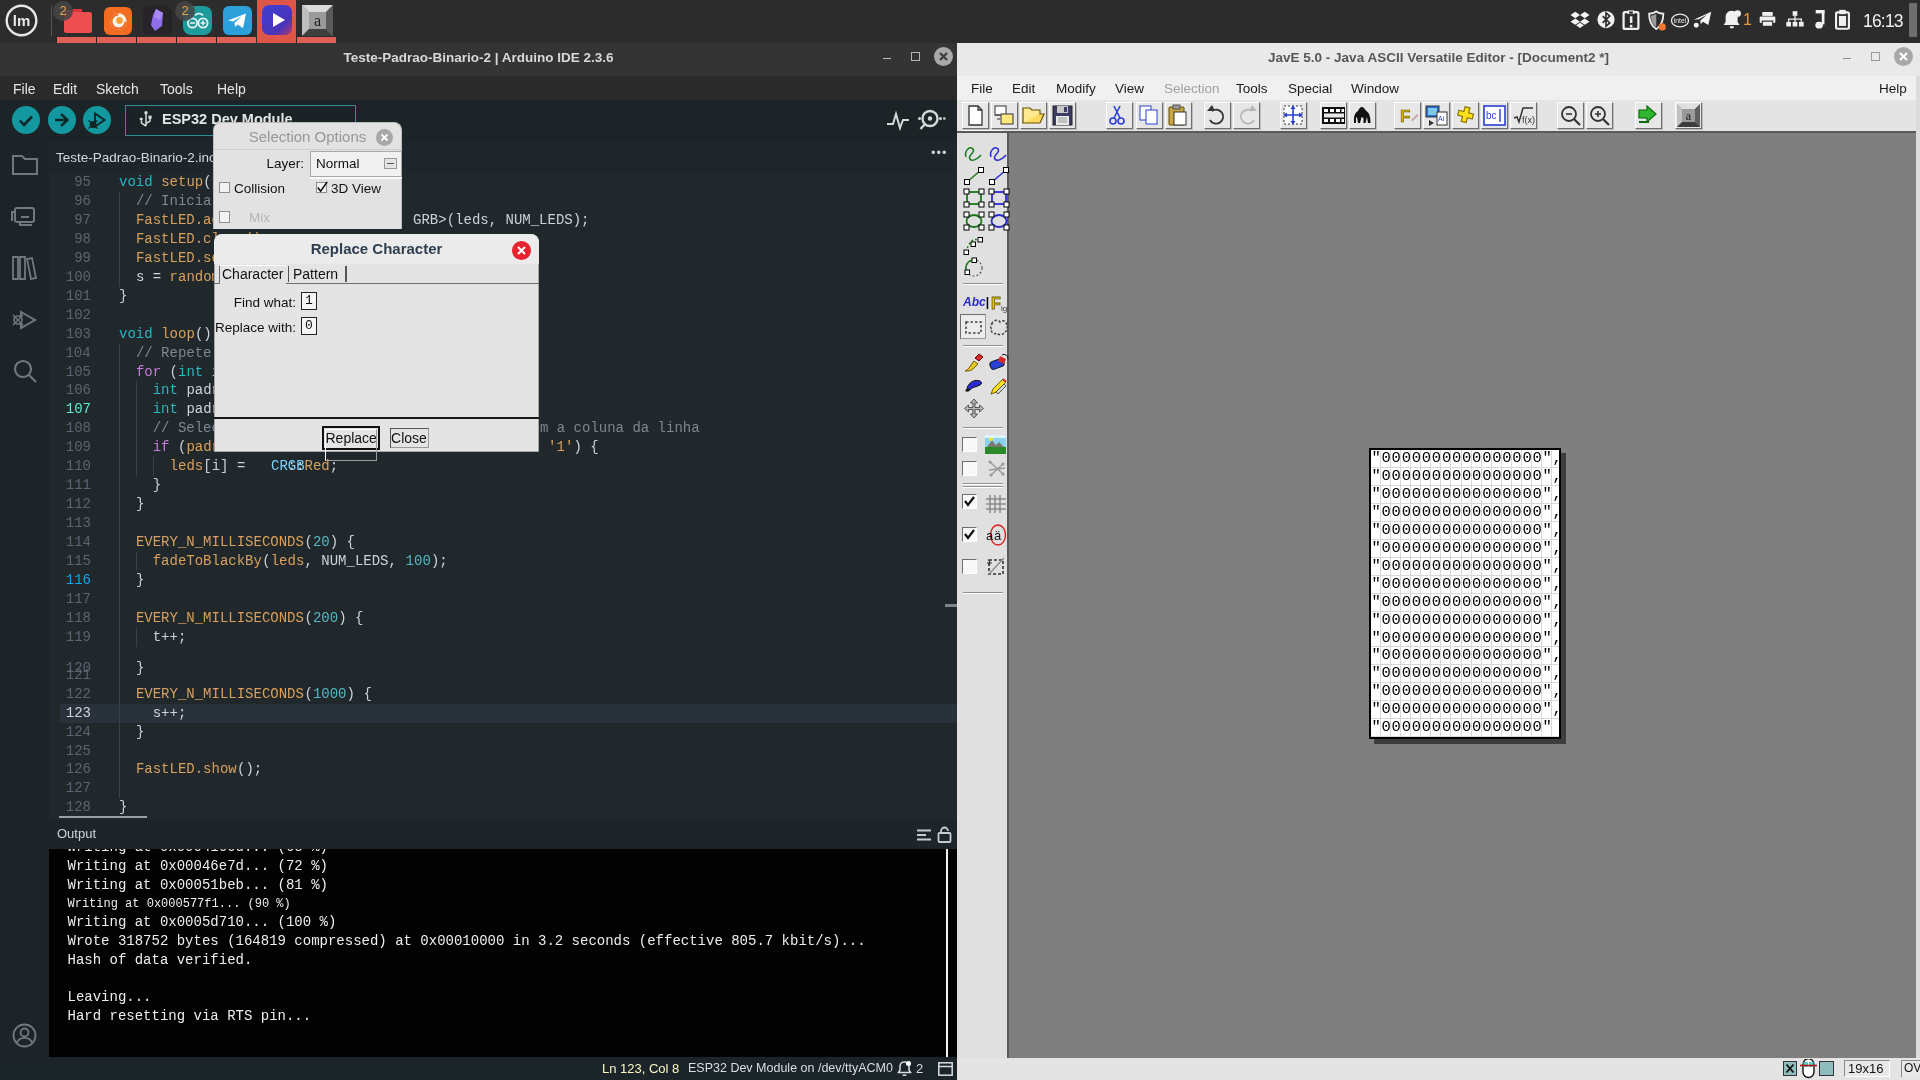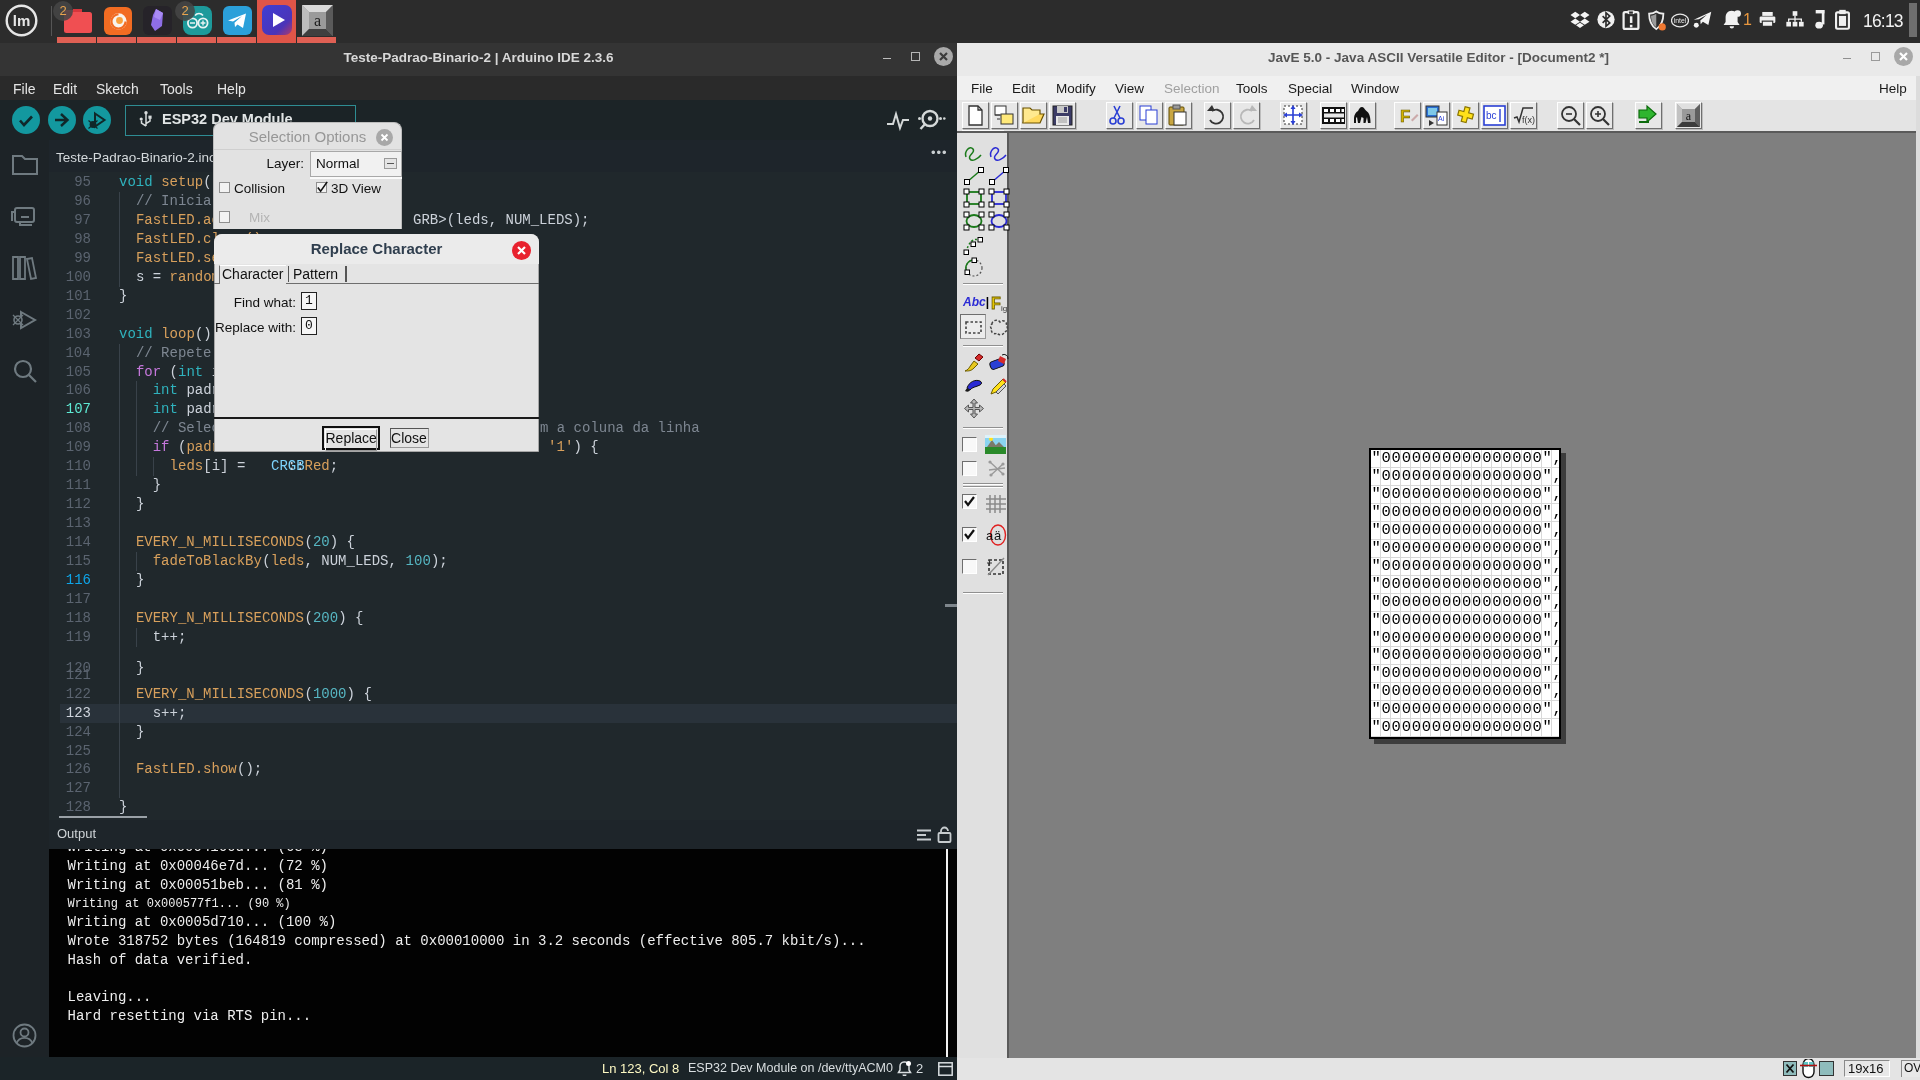--- a/index.html
+++ b/index.html
@@ -782,13 +782,13 @@
 <div class="abs" style="left:222px;top:266px;color:#111;font-size:14px">Character</div>
 <div class="abs" style="left:287.5px;top:266px;width:1.5px;height:16px;background:#555"></div>
 <div class="abs" style="left:293px;top:266px;color:#111;font-size:14px">Pattern</div>
 <div class="abs" style="left:345px;top:266px;width:1.5px;height:16px;background:#555"></div>
 <div class="abs" style="left:196px;top:295px;width:100px;text-align:right;color:#111;font-size:13.5px">Find what:</div>
 <div class="abs mono" style="left:301px;top:292px;width:16px;height:18px;background:#f6f6f6;border:1.5px solid #222;color:#111;font-size:13px;line-height:15px;text-align:center">1</div>
 <div class="abs" style="left:196px;top:319.5px;width:100px;text-align:right;color:#111;font-size:13.5px">Replace with:</div>
 <div class="abs mono" style="left:301px;top:316.5px;width:16px;height:18px;background:#f6f6f6;border:1.5px solid #222;color:#111;font-size:13px;line-height:15px;text-align:center">0</div>
 <div class="abs" style="left:214px;top:417px;width:325px;height:2px;background:#1a1a1a"></div>
 <div class="abs" style="left:321.5px;top:426px;width:58.5px;height:24px;background:#e4e4e4;border:2px solid #111"></div>
-<div class="abs" style="left:324.5px;top:429px;width:52.5px;height:22px;border-top:1px solid #fff;border-left:1px solid #fff;border-right:1px solid #9a9a9a;border-bottom:1px solid #9a9a9a;color:#111;font-size:14px;text-align:center;line-height:17px">Replace</div>
+<div class="abs" style="left:324.5px;top:429px;width:52.5px;height:32px;border-top:1px solid #fff;border-left:1px solid #fff;border-right:1px solid #9a9a9a;border-bottom:1px solid #9a9a9a;color:#111;font-size:14px;text-align:center;line-height:17px">Replace</div>
 <div class="abs" style="left:389.5px;top:428px;width:39px;height:20px;background:#e4e4e4;border:1px solid #555;border-right-color:#9a9a9a;border-bottom-color:#9a9a9a;color:#111;font-size:14px;text-align:center;line-height:18px">Close</div>
 </body></html>

